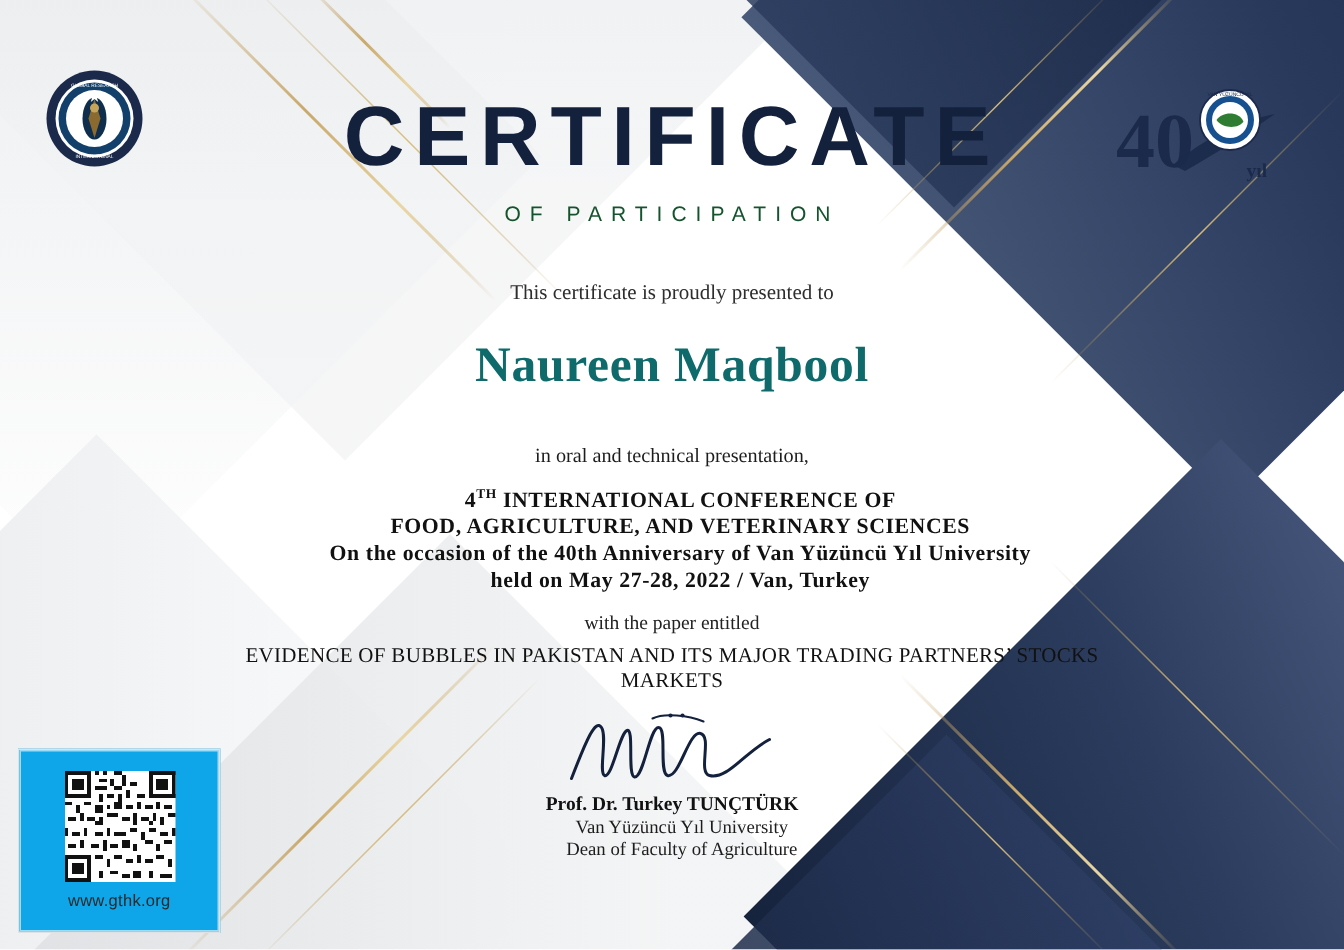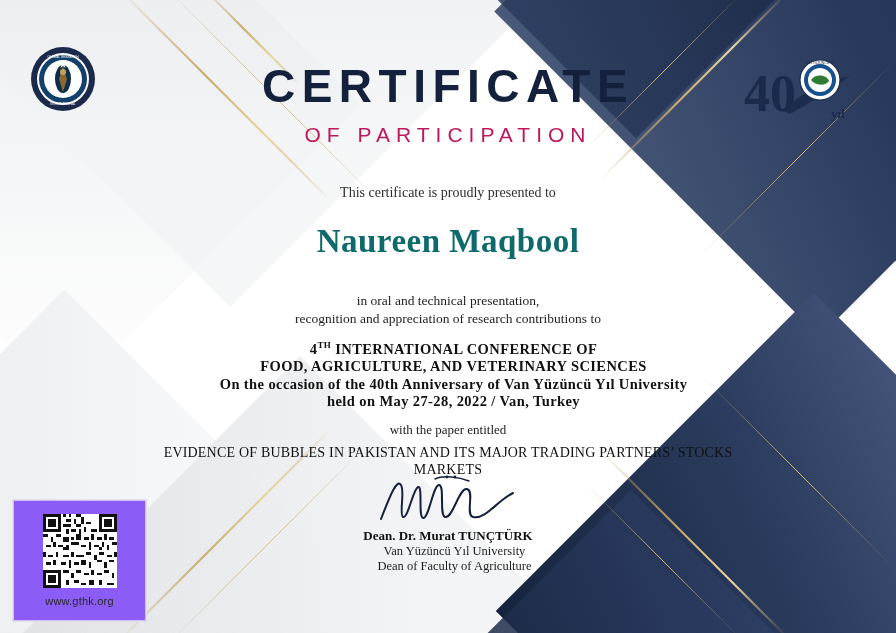--- a/index.html
+++ b/index.html
@@ -81,21 +81,21 @@
     transform: rotate(45deg);
     opacity: .85;
   }
 
   .qr-panel {
     position: absolute;
     left: 12px;
     bottom: 11px;
     width: 133px;
     height: 121px;
-    background: #8b5cf6;
+    background: #0ea5e9;
     border: 1px solid #e0e1e3;
     display: flex;
     flex-direction: column;
     align-items: center;
     justify-content: center;
     box-shadow: 0 0 0 1px rgba(255,255,255,.6) inset;
   }
   .qr-img { width: 74px; height: 74px; }
   .qr-url {
     margin-top: 7px;
@@ -120,31 +120,31 @@
   
   .content {
     position: absolute;
     left: 0; right: 0;
     top: 62px;
     text-align: center;
   }
   .title {
     font-family: "Liberation Sans", sans-serif;
     font-weight: bold;
-    font-size: 46px;
+    font-size: 56px;
     letter-spacing: 6.5px;
     color: #14213d;
     margin: 0;
     line-height: 1.05;
   }
   .subtitle {
     font-family: "Liberation Sans", sans-serif;
-    font-size: 21px;
+    font-size: 14px;
     letter-spacing: 6px;
-    color: #be185d;
+    color: #14532d;
     margin: 13px 0 0 0;
   }
   .presented {
     margin-top: 38px;
     font-size: 14px;
     color: #2e2e2e;
     font-family: "Liberation Serif", serif;
   }
   .recipient {
     margin-top: 22px;
@@ -287,21 +287,20 @@
   <div class="content">
     <h1 class="title">CERTIFICATE</h1>
     <div class="subtitle">OF PARTICIPATION</div>
 
     <div class="presented">This certificate is proudly presented to</div>
 
     <div class="recipient">Naureen Maqbool</div>
 
     <div class="body-block">
       <div class="line">in oral and technical presentation,</div>
-      <div class="line">recognition and appreciation of research contributions to</div>
     </div>
 
     <div class="conf-name">
       <div>
         <span>4</span><sup>TH</sup>
         <span>INTERNATIONAL CONFERENCE OF</span>
       </div>
       <div>FOOD, AGRICULTURE, AND VETERINARY SCIENCES</div>
       <div>On the occasion of the 40th Anniversary of Van Yüzüncü Yıl University</div>
       <div>held on May 27-28, 2022 / Van, Turkey</div>
@@ -311,21 +310,21 @@
     <div class="paper-title">EVIDENCE OF BUBBLES IN PAKISTAN AND ITS MAJOR TRADING PARTNERS’ STOCKS MARKETS</div>
   </div>
 
   <div class="sign-area">
     <svg class="sign-svg" width="150" height="56" viewBox="0 0 150 56">
       <path d="M8 48 C18 22, 24 8, 28 14 C32 20, 26 44, 30 46 C35 48, 40 18, 45 16 C50 14, 45 46, 50 47 C56 48, 60 14, 66 14 C72 14, 66 44, 72 46 C80 48, 86 16, 94 18 C102 20, 92 44, 100 46 C112 49, 124 30, 140 22" fill="none" stroke="#14213d" stroke-width="2" stroke-linecap="round"></path>
       <path d="M62 8 C70 4, 86 6, 96 10" fill="none" stroke="#14213d" stroke-width="1.4" stroke-linecap="round"></path>
       <circle cx="74" cy="6" r="1.4" fill="#14213d"></circle>
       <circle cx="82" cy="6" r="1.4" fill="#14213d"></circle>
     </svg>
-    <div class="sign-name">Dean. Dr. Murat TUNÇTÜRK</div>
+    <div class="sign-name">Prof. Dr. Turkey TUNÇTÜRK</div>
     <div class="sign-org">Van Yüzüncü Yıl University</div>
     <div class="sign-role">Dean of Faculty of Agriculture</div>
   </div>
 
   <div class="qr-panel">
     <svg class="qr-img" viewBox="0 0 29 29" shape-rendering="crispEdges">
       <rect width="29" height="29" fill="#ffffff"></rect>
       <g fill="#111111">
         <rect x="0" y="0" width="7" height="1"></rect>
           <rect x="0" y="6" width="7" height="1"></rect>

